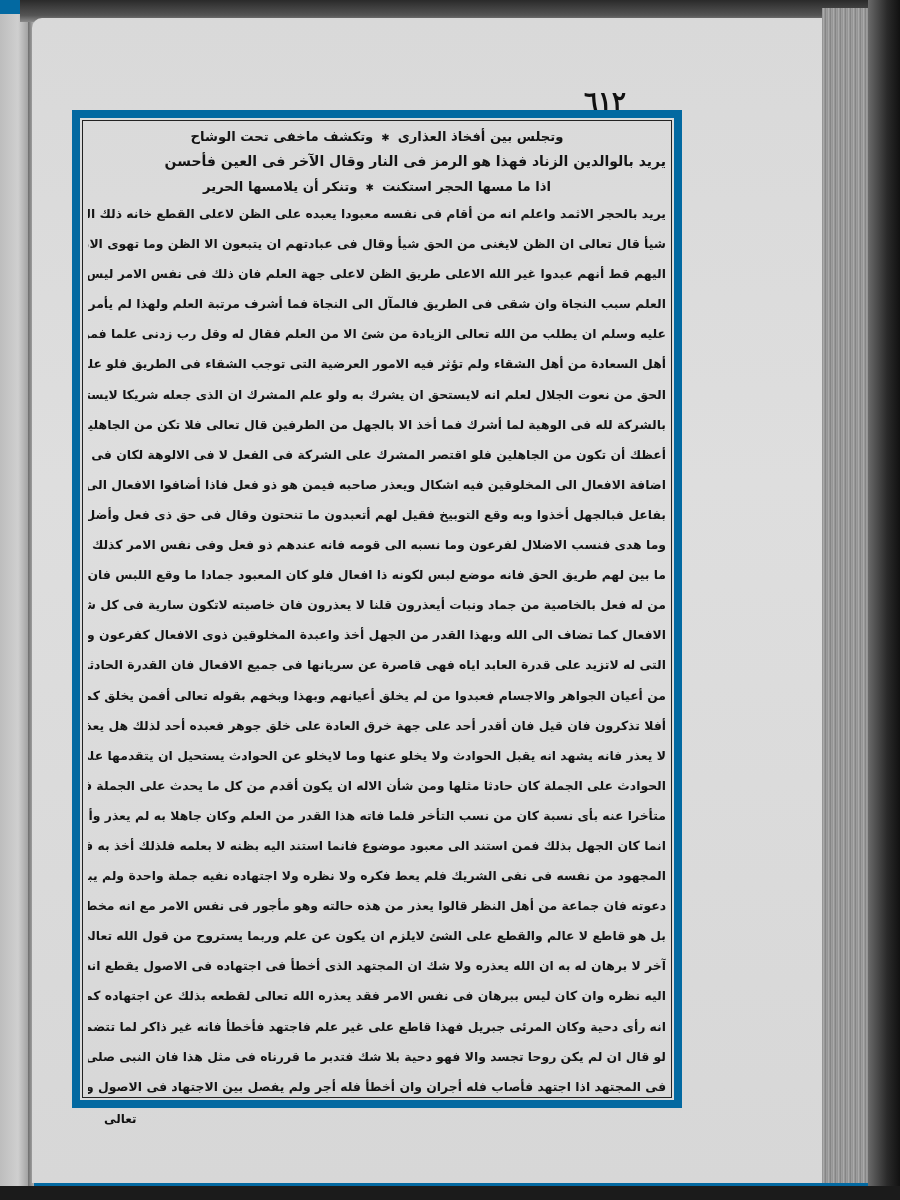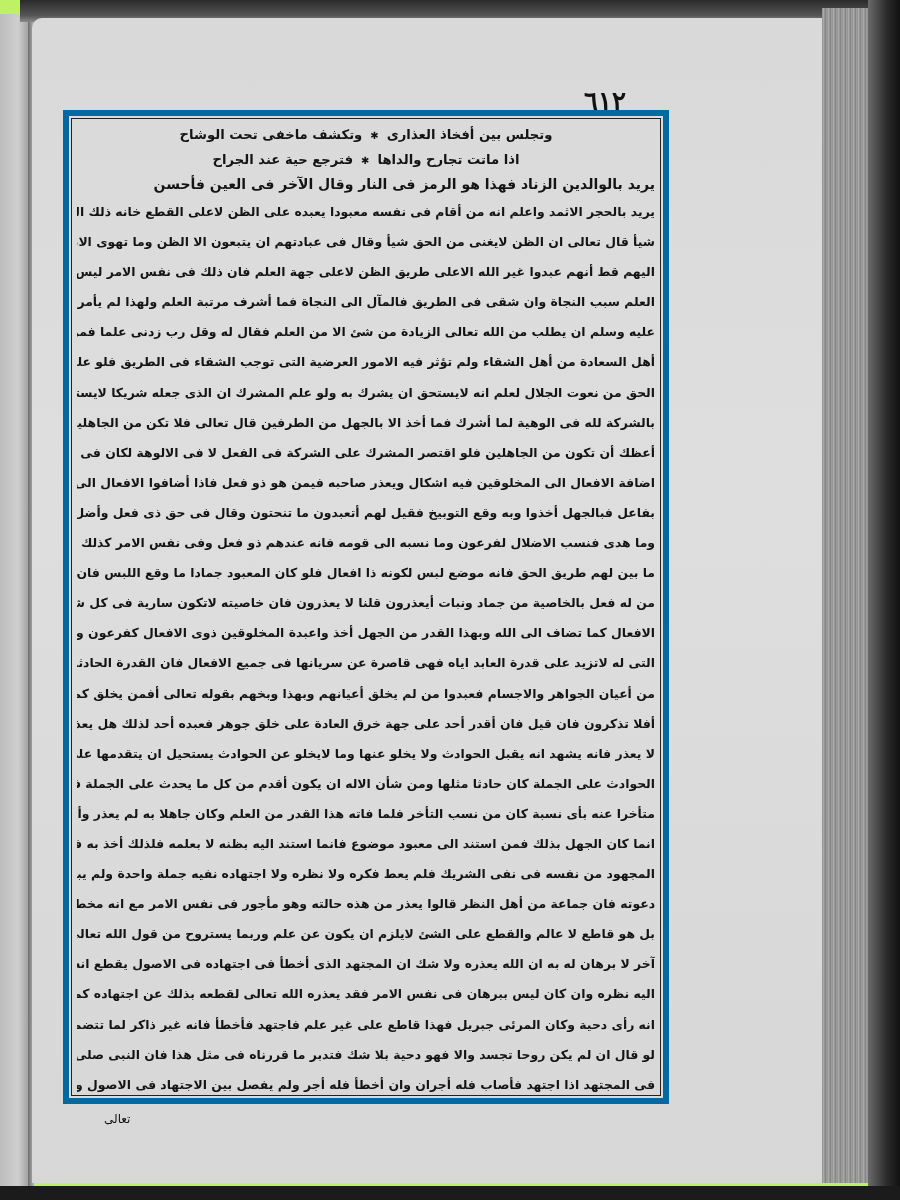--- a/index.html
+++ b/index.html
@@ -3,21 +3,21 @@
 <meta charset="utf-8">
 <style>
   html, body { margin:0; padding:0; }
   body {
     width:900px; height:1200px; overflow:hidden; position:relative;
     background:#1a1a1a;
     font-family:"DejaVu Sans", sans-serif;
   }
   .scan {
     position:absolute; left:0; top:0; width:900px; height:1200px;
-    background:#bef264;
+    background:#0369a1;
   }
   
   .left-page {
     position:absolute; left:0; top:14px; width:30px; height:1175px;
     background:linear-gradient(90deg,#bdbdbd 0%,#cfcfcf 60%,#9a9a9a 100%);
   }
   .gutter {
     position:absolute; left:28px; top:14px; width:6px; height:1175px;
     background:linear-gradient(90deg,#6e6e6e,#b5b5b5);
   }
@@ -45,22 +45,22 @@
   }
 
   .page-number {
     position:absolute; left:575px; top:86px; width:60px; text-align:center;
     font-family:"DejaVu Serif", serif; font-weight:bold; font-size:26px; color:#111;
     direction:rtl;
   }
 
   
   .frame {
-    position:absolute; left:63px; top:110px; width:594px; height:982px;
-    border:6px solid #0369a1;
+    position:absolute; left:72px; top:110px; width:594px; height:982px;
+    border:8px solid #0369a1;
     box-shadow: inset 0 0 0 2px #dcdcdc, inset 0 0 0 3px #222;
   }
   .frame-inner {
     position:absolute; left:8px; right:8px; top:6px; bottom:6px;
     direction:rtl;
     font-family:"DejaVu Sans", sans-serif;
     color:#141414;
   }
   .verse {
     text-align:center; font-size:13.2px; line-height:25px; height:25px;
@@ -71,21 +71,21 @@
     font-size:12.4px; line-height:30.1px; height:30.1px;
     white-space:nowrap; overflow:hidden;
     text-align:justify; text-align-last:justify; font-weight:bold;
   }
   .intro-line {
     font-size:14px; line-height:25px; height:25px; white-space:nowrap; overflow:hidden;
     text-align:right; font-weight:bold;
   }
 
   .catchword {
-    position:absolute; left:104px; top:1112px; font-size:12px; font-weight:normal; color:#111;
+    position:absolute; left:104px; top:1112px; font-size:12px; font-weight:bold; color:#111;
     direction:rtl;
   }
 </style>
 </head>
 <body>
 
 <div class="scan">
   <div class="left-page"></div>
   <div class="gutter"></div>
   <div class="page-top-shadow"></div>
@@ -95,26 +95,26 @@
   <div class="bottom-dark"></div>
 
   <div class="page-number">٦١٢</div>
 
   <div class="frame">
     <div class="frame-inner">
 
       <div class="verse">
         <span>وتجلس بين أفخاذ العذارى</span><span class="star">✱</span><span>وتكشف ماخفى تحت الوشاح</span>
       </div>
-      <div class="verse">
-        <span>اذا ماتت تجارح والداها</span><span class="star">✱</span><span>فترجع حية عند الجراح</span>
-      </div>
 
       <div class="intro-line">يريد بالوالدين الزناد فهذا هو الرمز فى النار وقال الآخر فى العين فأحسن</div>
 
+      <div class="verse">
+        <span>اذا ما مسها الحجر استكنت</span><span class="star">✱</span><span>وتنكر أن يلامسها الحرير</span>
+      </div>
 
       <div class="prose-line">يريد بالحجر الاثمد واعلم انه من أقام فى نفسه معبودا يعبده على الظن لاعلى القطع خانه ذلك الظن وما أغنى عنه من الله</div>
       <div class="prose-line">شيأ قال تعالى ان الظن لايغنى من الحق شيأ وقال فى عبادتهم ان يتبعون الا الظن وما تهوى الانفس فانسب</div>
       <div class="prose-line">اليهم قط أنهم عبدوا غير الله الاعلى طريق الظن لاعلى جهة العلم فان ذلك فى نفس الامر ليس بعلم فمن هنا تعلم ان</div>
       <div class="prose-line">العلم سبب النجاة وان شقى فى الطريق فالمآل الى النجاة فما أشرف مرتبة العلم ولهذا لم يأمر الله نبيه صلى الله</div>
       <div class="prose-line">عليه وسلم ان يطلب من الله تعالى الزيادة من شئ الا من العلم فقال له وقل رب زدنى علما فمن فهم ما أشرنا اليه علم</div>
       <div class="prose-line">أهل السعادة من أهل الشقاء ولم تؤثر فيه الامور العرضية التى توجب الشقاء فى الطريق فلو علم المشرك ما يستحقه</div>
       <div class="prose-line">الحق من نعوت الجلال لعلم انه لايستحق ان يشرك به ولو علم المشرك ان الذى جعله شريكا لايستحق ان يوصف</div>
       <div class="prose-line">بالشركة لله فى الوهية لما أشرك فما أخذ الا بالجهل من الطرفين قال تعالى فلا تكن من الجاهلين وقال انى</div>
       <div class="prose-line">أعظك أن تكون من الجاهلين فلو اقتصر المشرك على الشركة فى الفعل لا فى الالوهة لكان فى الامر سعة فان</div>

